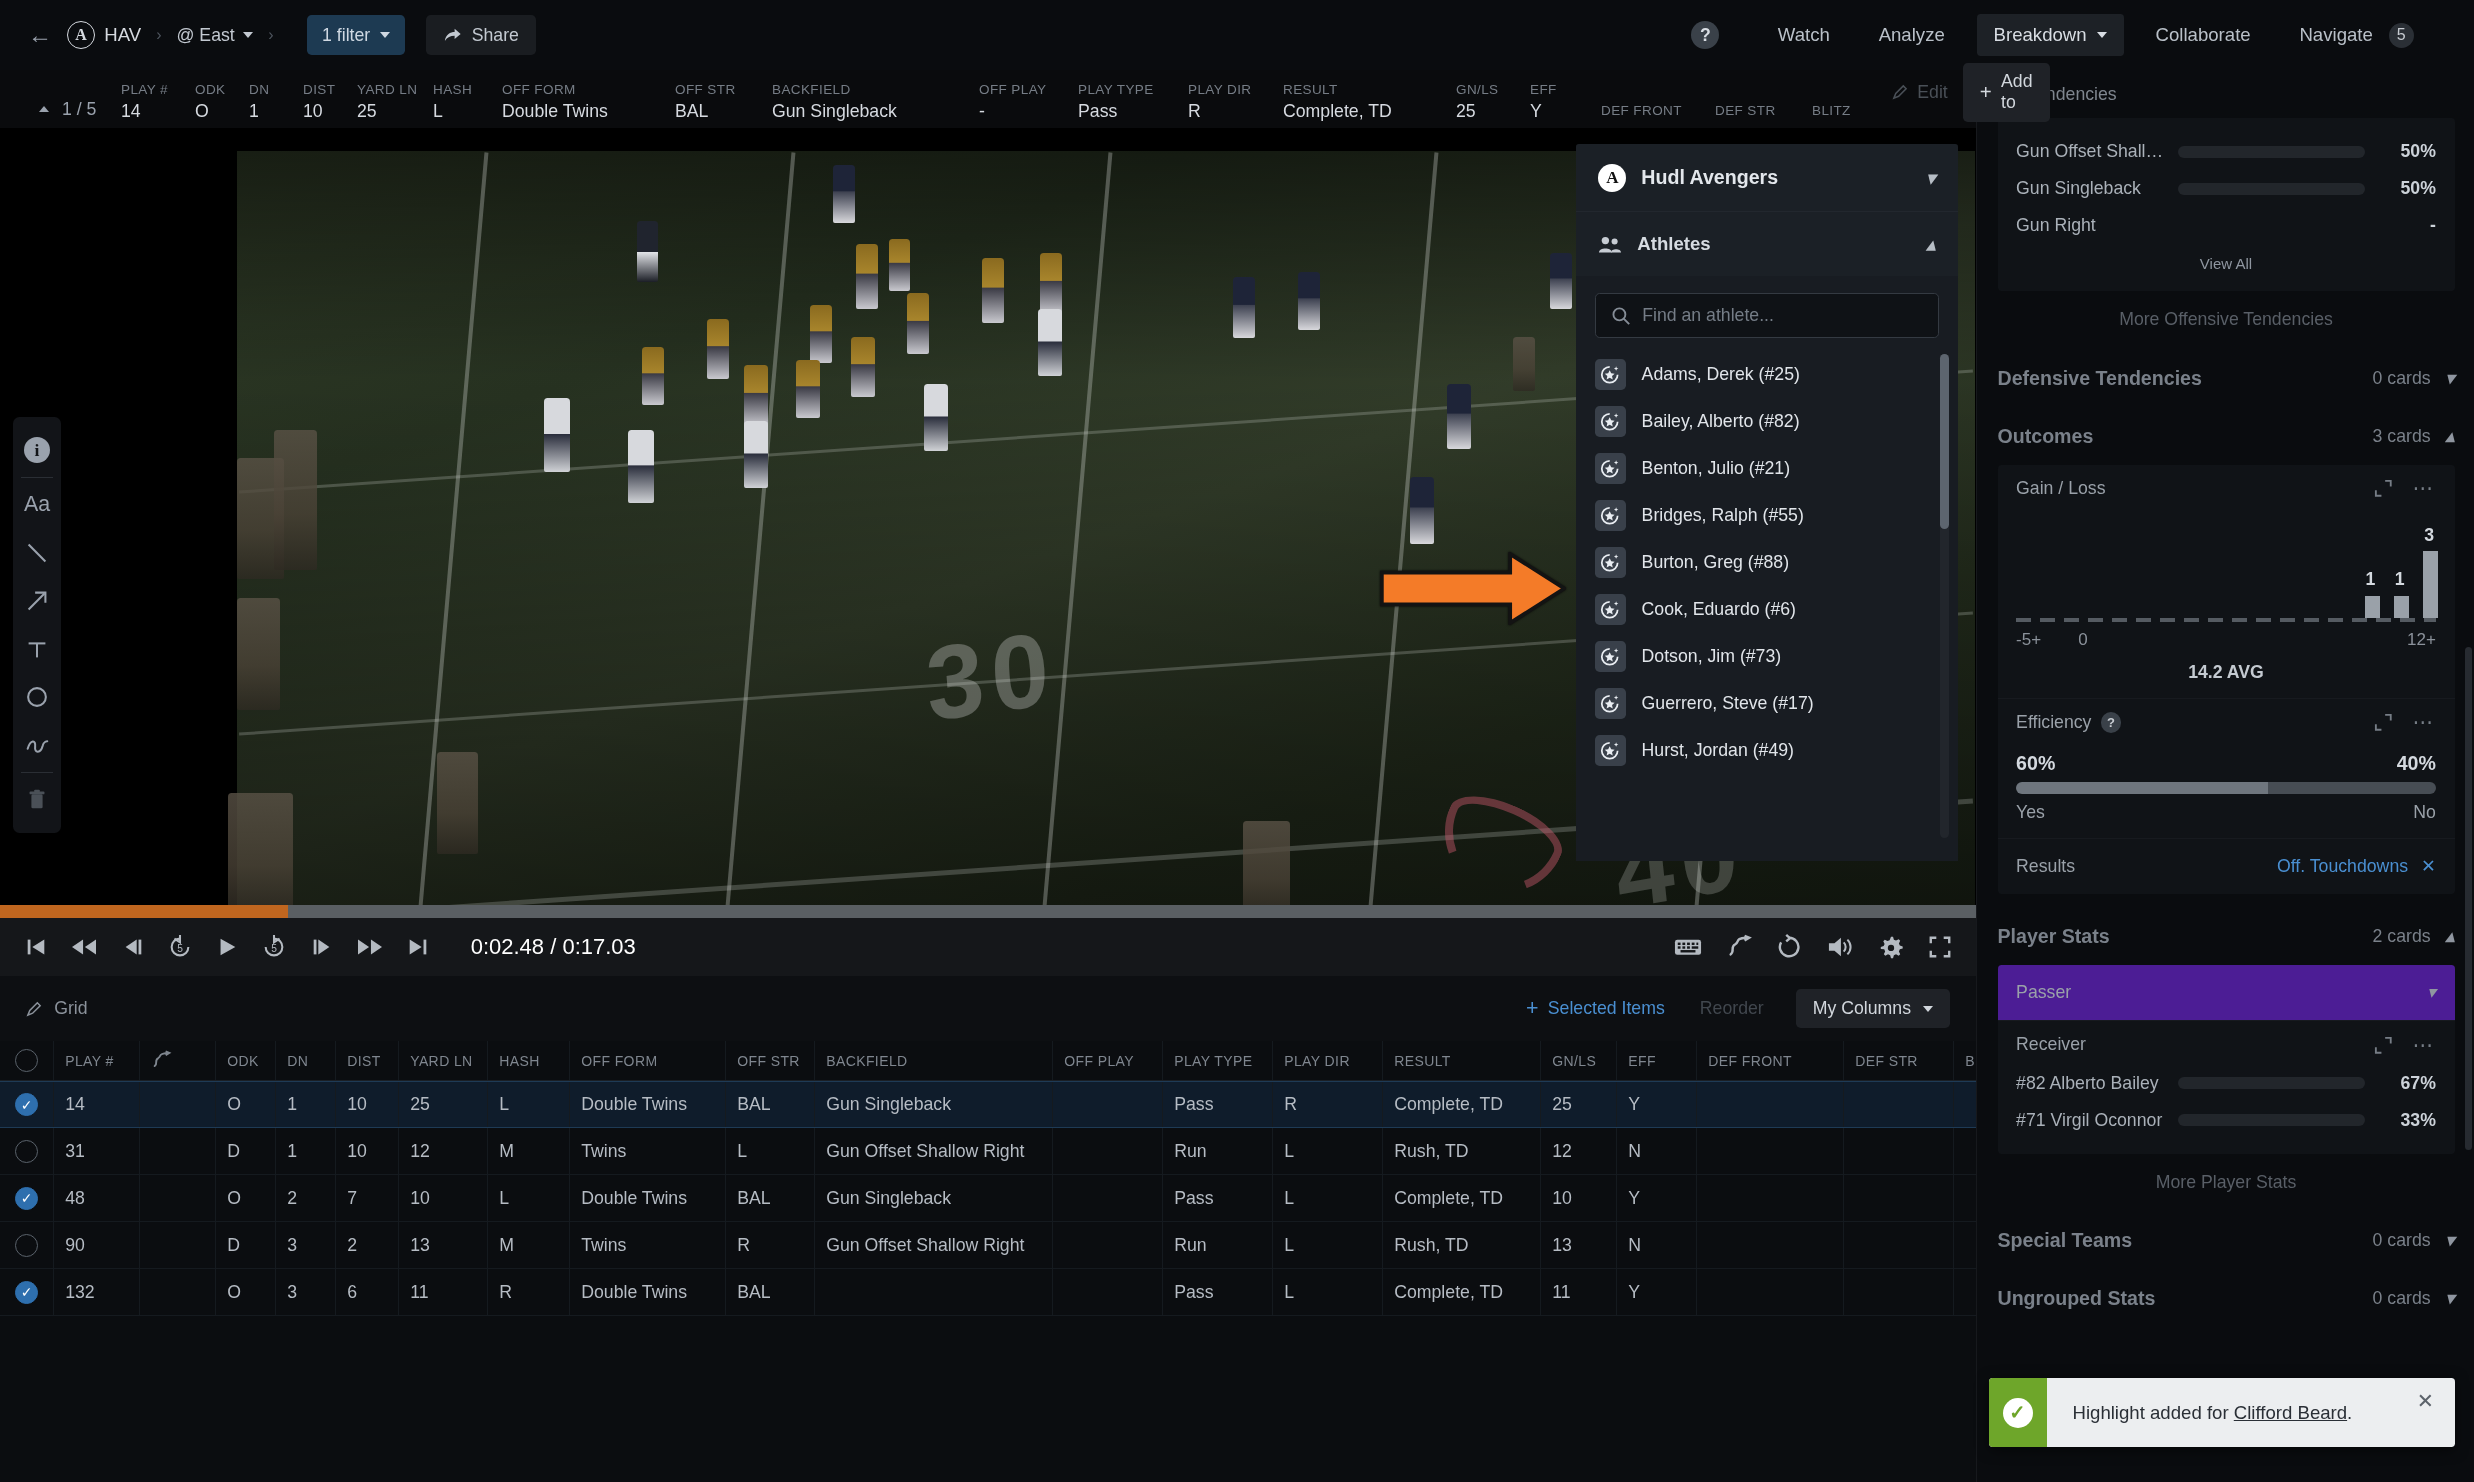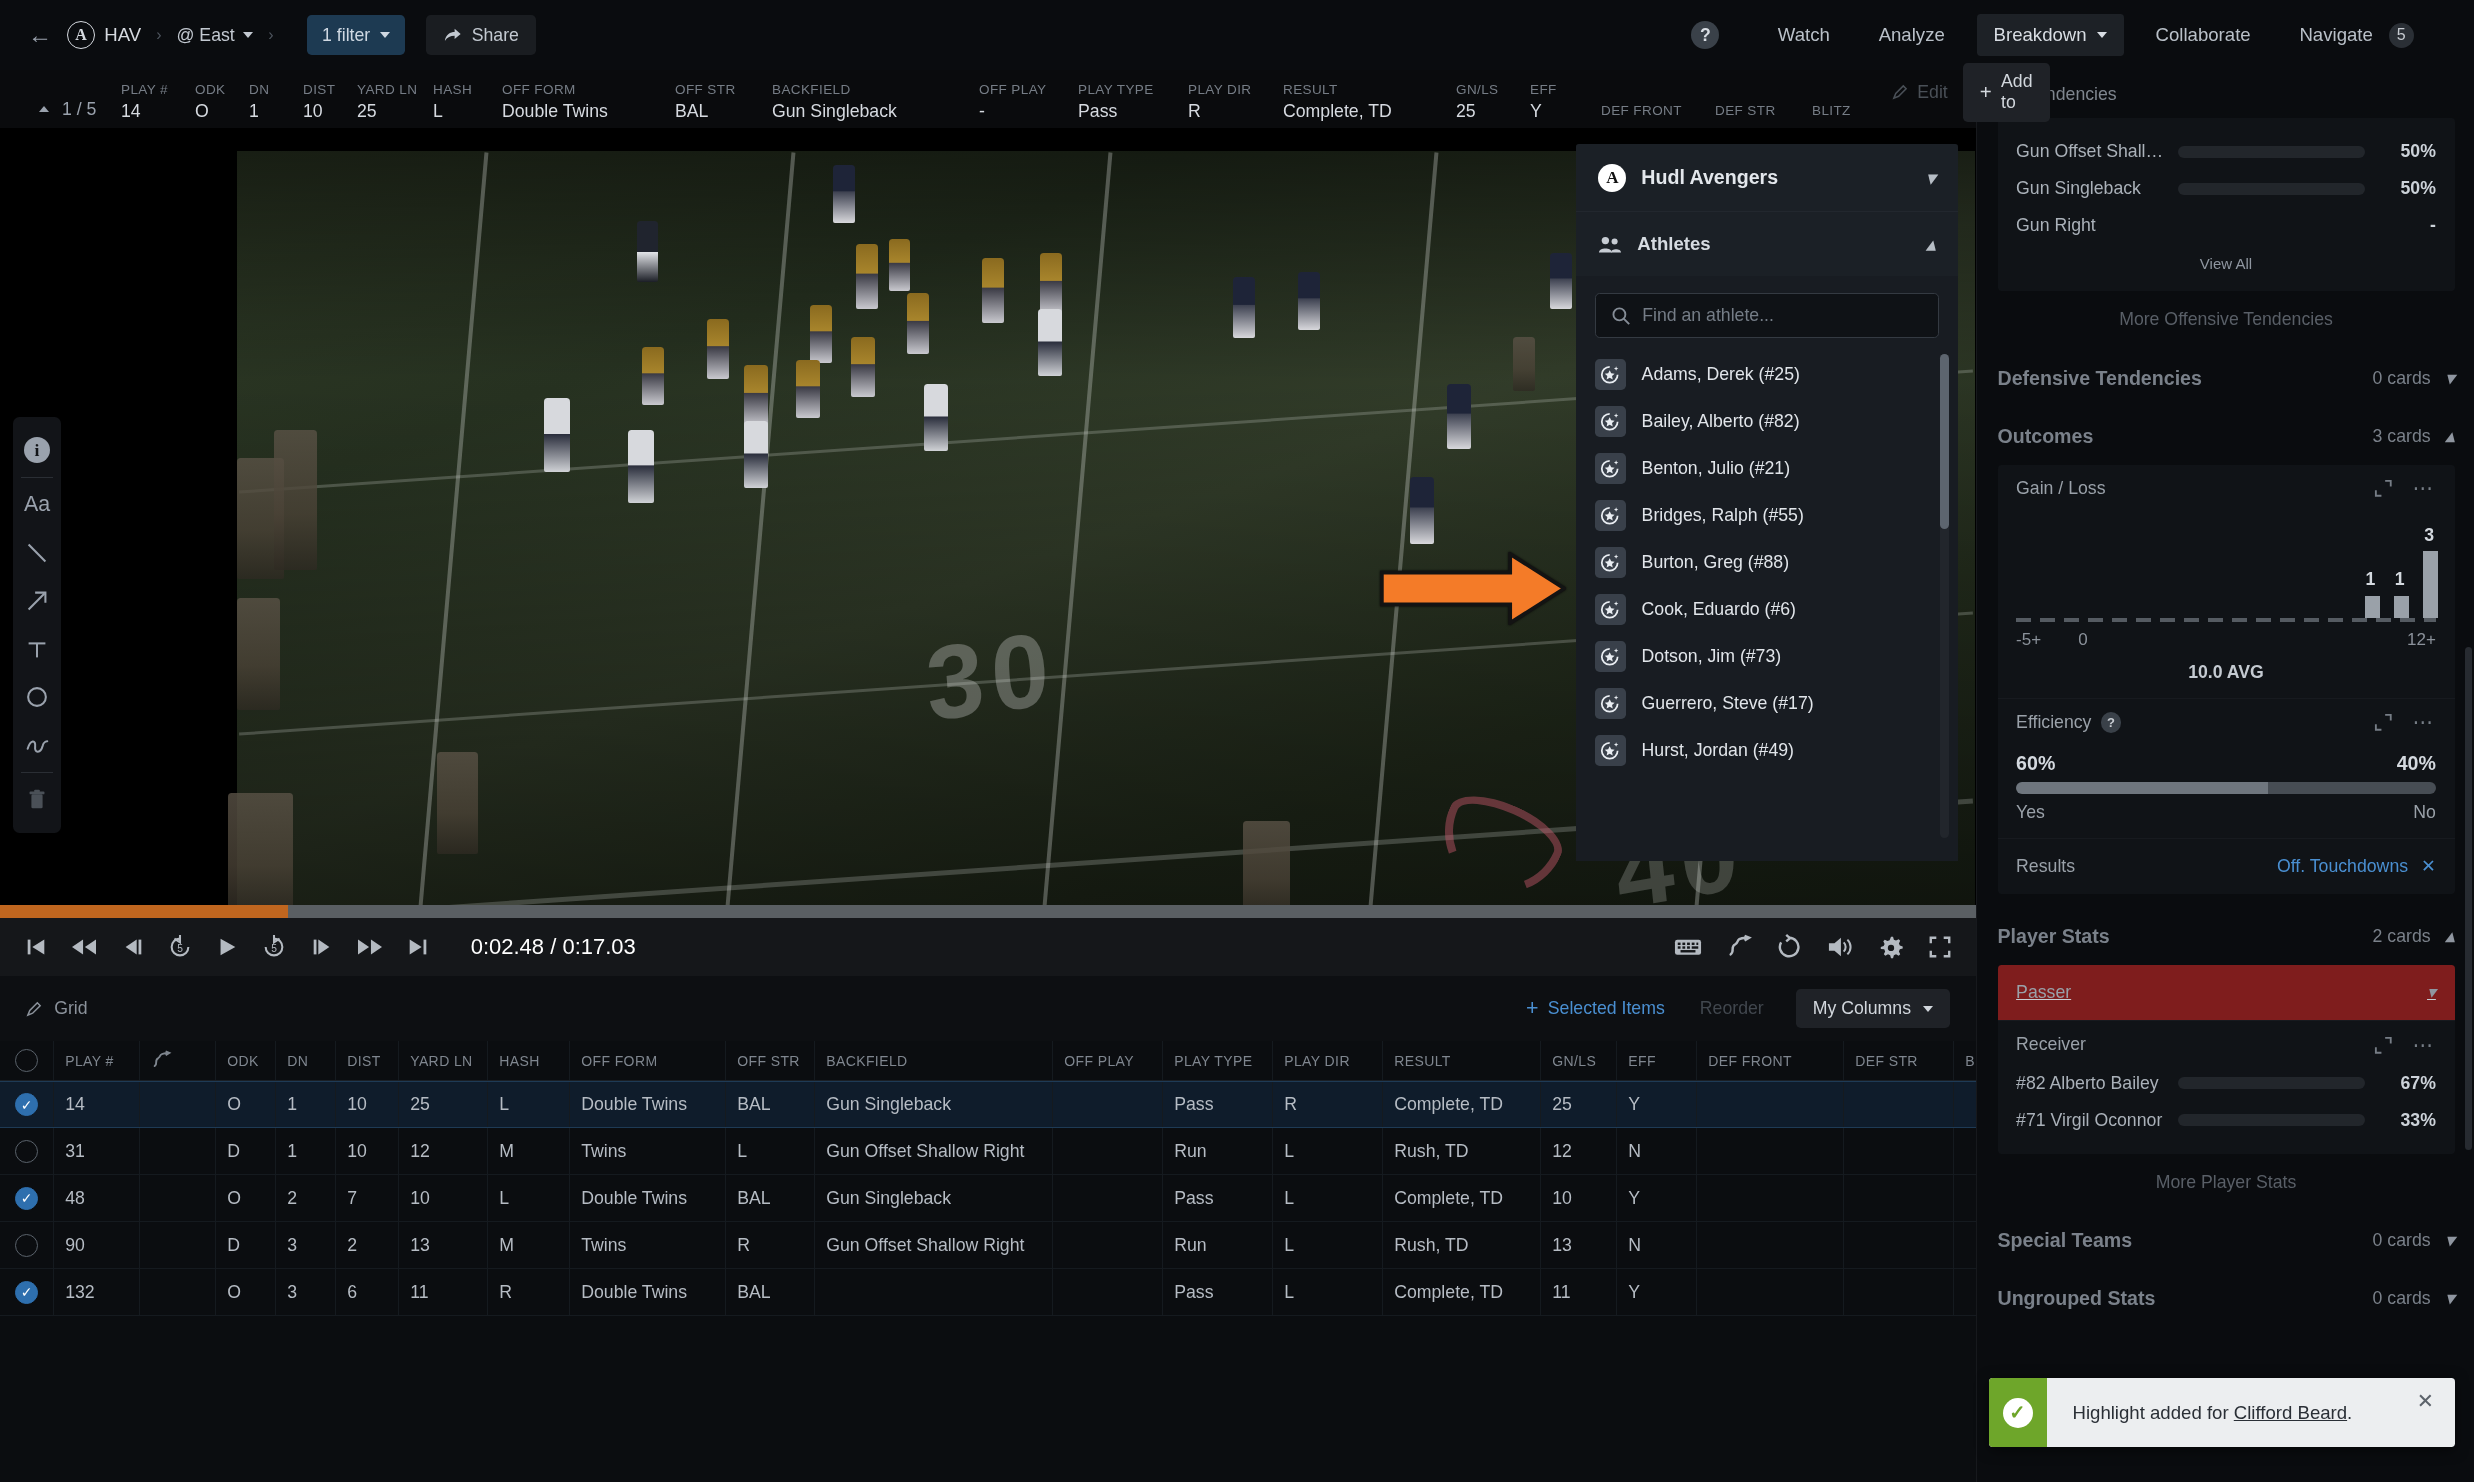--- a/index.html
+++ b/index.html
@@ -284,22 +284,22 @@
   .eff-no { background:#474d54; }
   .eff-lbls { display:flex; justify-content:space-between; font-size:17.7px; color:#9aa1a9; margin-top:8.4px; }
 
   .res-card {
     margin:0 20.5px; background:#101317; border-radius:0 0 3.7px 3.7px; padding:17px 18.6px;
     display:flex; align-items:center; border-top:0.9px solid #171a1f;
   }
   .res-lbl { font-size:17.7px; color:#9aa1a9; }
   .res-val { margin-left:auto; color:#4a8fd1; font-size:17.7px; display:flex; align-items:center; gap:13px; }
 
-  .ps-card { margin:0 20.5px; background:#7f1d1d; padding:17px 18.6px; display:flex; 
-    border-radius:3.7px 3.7px 0 0;text-decoration:underline; }
+  .ps-card { margin:0 20.5px; background:#4c1d95; padding:17px 18.6px; display:flex; 
+    border-radius:3.7px 3.7px 0 0; }
   .ps-card2 { margin:0 20.5px; background:#101317; padding:13px 18.6px 15px; border-top:0.9px solid #171a1f;
     border-radius:0 0 3.7px 3.7px; }
   .ps-lbl { font-size:17.7px; color:#9aa1a9; }
 
   .side-scroll {
     position:absolute; right:2.8px; top:577px; width:7.4px; height:503px; background:#272b31; border-radius:4.7px;
   }
 
   
   .toast {
@@ -1030,21 +1030,21 @@
           <div class="gl-bar" style="left: 90%; height: 22.3px;"></div>
           <div class="gl-blabel" style="left: calc(90% + 0.9px); bottom: 32px;">1</div>
           <div class="gl-bar" style="left: 97%; height: 67px;"></div>
           <div class="gl-blabel" style="left: calc(97% + 0.9px); bottom: 76px;">3</div>
         </div>
       <div class="gl-ticks">
         <span>-5+</span>
         <span style="margin-right:auto;margin-left:37px;">0</span>
         <span>12+</span>
       </div>
-      <div class="gl-avg">10.0 AVG</div>
+      <div class="gl-avg">14.2 AVG</div>
     </div>
 
     <div class="eff-card">
       <div class="gl-head">
         <span>Efficiency</span>
         <span style="margin-left:9.3px;width:20.5px;height:20.5px;border-radius:50%;background:#3a4149;color:#c8ccd2;display:inline-flex;align-items:center;justify-content:center;font-size:13px;font-weight:bold;">?</span>
         <div class="gl-icons">
           <svg width="18.6" height="18.6" viewBox="0 0 20 20">
             <polyline points="2,12 2,18 8,18" fill="none" stroke="#767d86" stroke-width="2"></polyline>
             <polyline points="18,8 18,2 12,2" fill="none" stroke="#767d86" stroke-width="2"></polyline>

